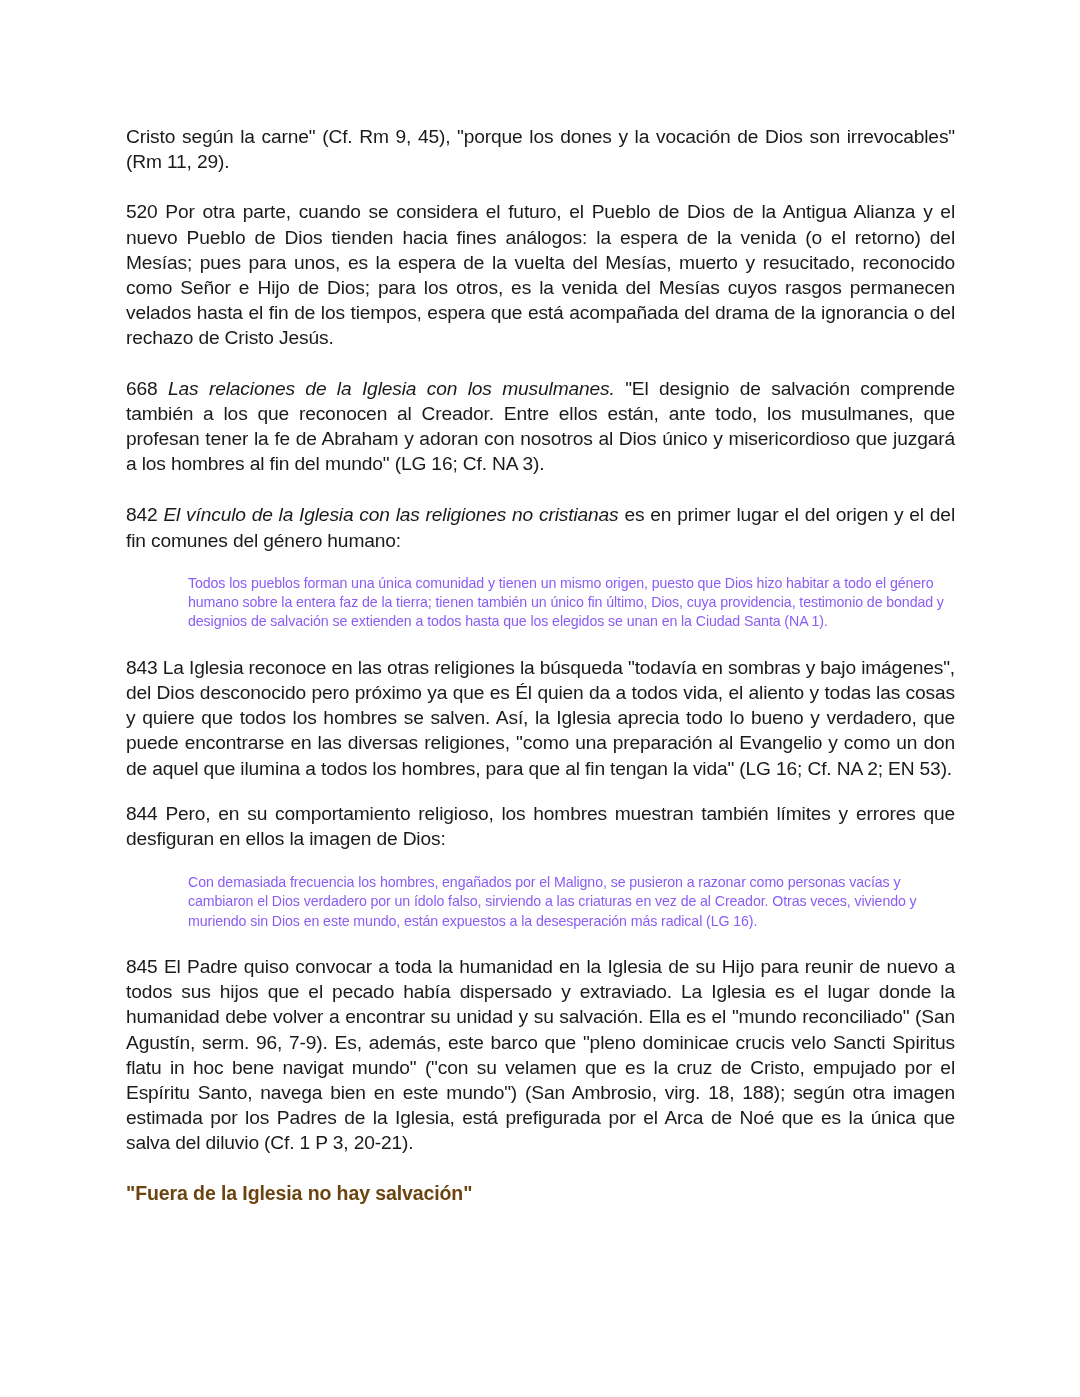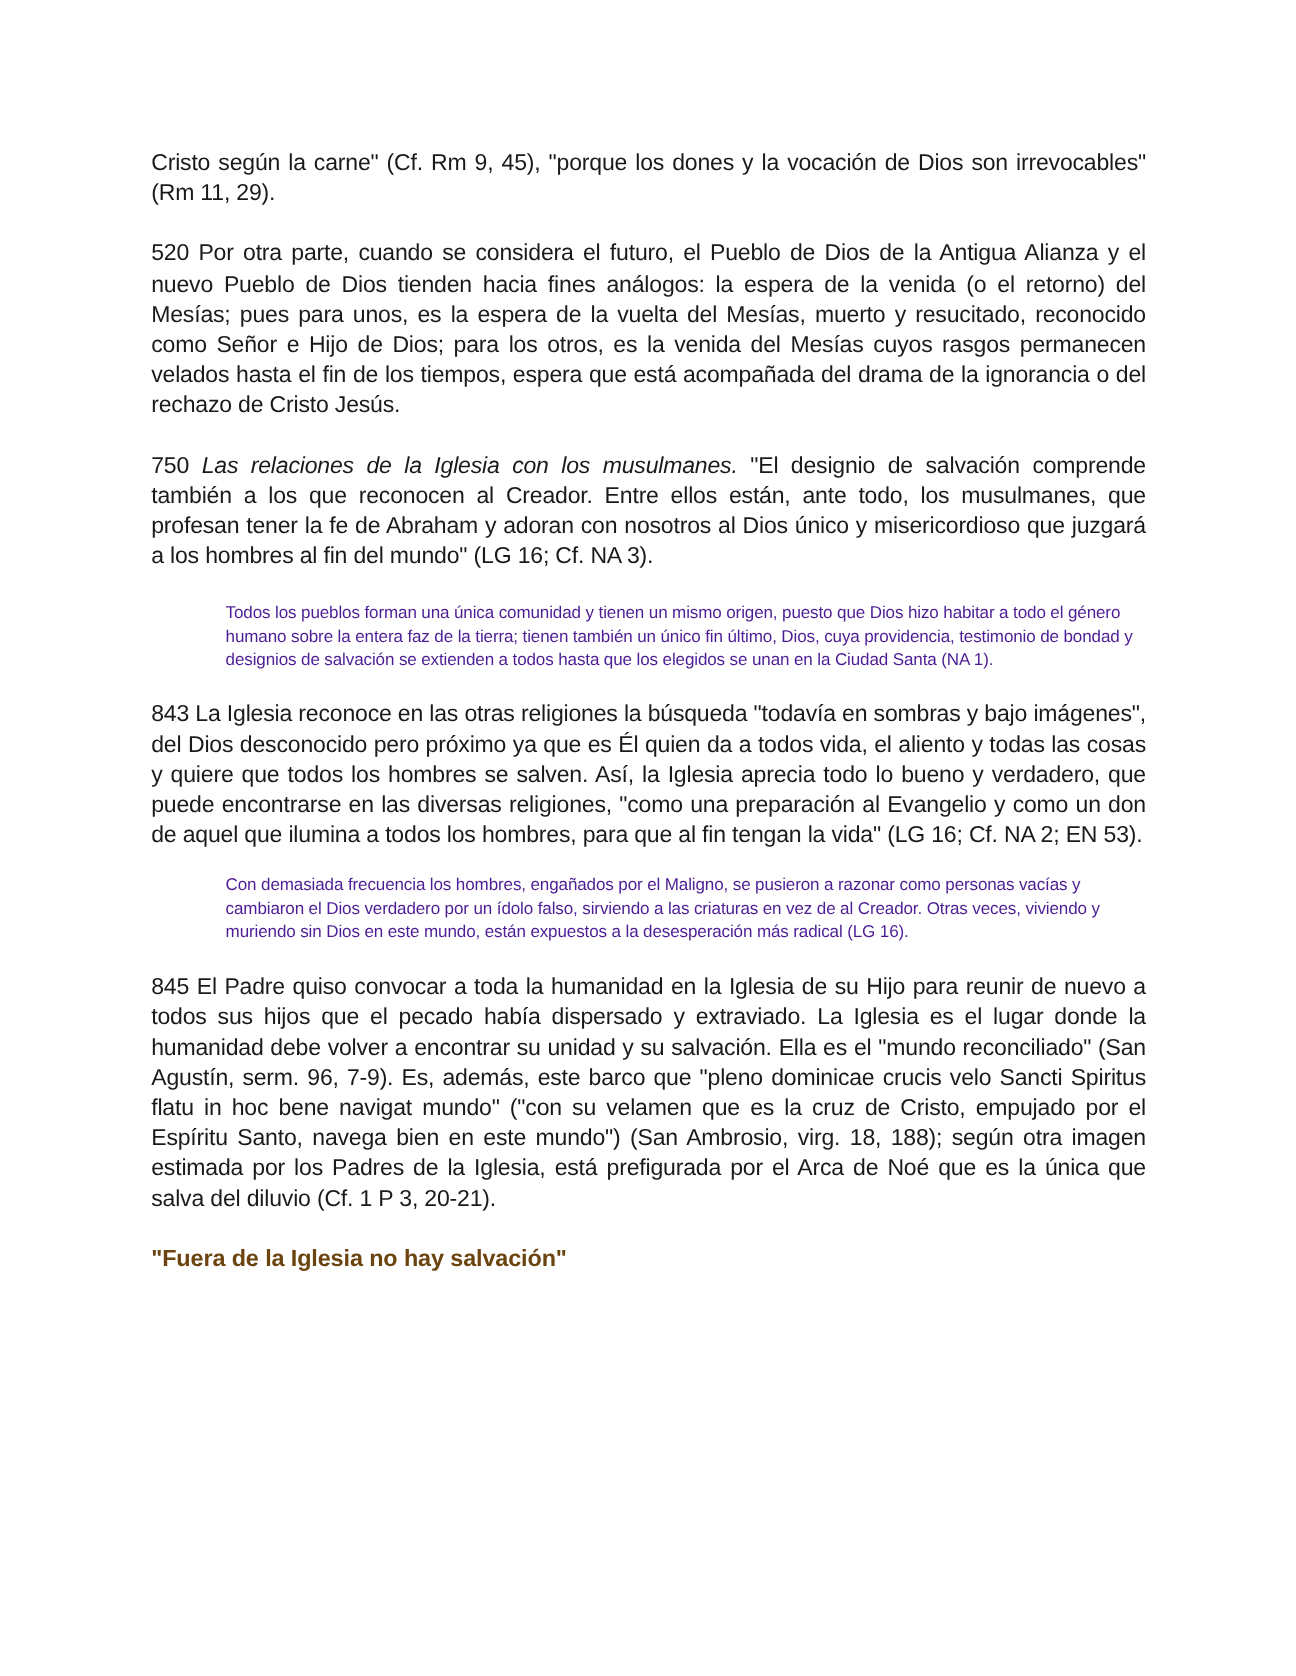--- a/index.html
+++ b/index.html
@@ -33,21 +33,21 @@
       font-style: normal;
     }
     .para em {
       font-style: italic;
     }
     .quote {
       font-size: 14.2px;
       line-height: 19.3px;
       margin: 0 0 21px 62px;
       text-align: left;
-      color: #4c1d95;
+      color: #8b5cf6;
       letter-spacing: -0.1px;
     }
     .heading {
       font-size: 19.5px;
       font-weight: bold;
       color: #6b4410;
       margin: 0;
       line-height: 25px;
       letter-spacing: -0.1px;
     }
@@ -70,32 +70,41 @@
   <p class="para" id="p-cont">
     <span>Cristo según la carne" (Cf. Rm 9, 45), "porque los dones y la vocación de Dios son irrevocables" (Rm 11, 29).</span>
   </p>
 
   <p class="para" id="p-840">
     <span class="num">520</span>
     <span>Por otra parte, cuando se considera el futuro, el Pueblo de Dios de la Antigua Alianza y el nuevo Pueblo de Dios tienden hacia fines análogos: la espera de la venida (o el retorno) del Mesías; pues para unos, es la espera de la vuelta del Mesías, muerto y resucitado, reconocido como Señor e Hijo de Dios; para los otros, es la venida del Mesías cuyos rasgos permanecen velados hasta el fin de los tiempos, espera que está acompañada del drama de la ignorancia o del rechazo de Cristo Jesús.</span>
   </p>
 
   <p class="para" id="p-841">
-    <span class="num">750</span>
+    <span class="num">668</span>
     <em>Las relaciones de la Iglesia con los musulmanes.</em>
     <span>"El designio de salvación comprende también a los que reconocen al Creador. Entre ellos están, ante todo, los musulmanes, que profesan tener la fe de Abraham y adoran con nosotros al Dios único y misericordioso que juzgará a los hombres al fin del mundo" (LG 16; Cf. NA 3).</span>
   </p>
 
+  <p class="para" id="p-842">
+    <span class="num">842</span>
+    <em>El vínculo de la Iglesia con las religiones no cristianas</em>
+    <span>es en primer lugar el del origen y el del fin comunes del género humano:</span>
+  </p>
   <p class="quote" id="q-842">Todos los pueblos forman una única comunidad y tienen un mismo origen, puesto que Dios hizo habitar a todo el género humano sobre la entera faz de la tierra; tienen también un único fin último, Dios, cuya providencia, testimonio de bondad y designios de salvación se extienden a todos hasta que los elegidos se unan en la Ciudad Santa (NA 1).</p>
 
   <p class="para" id="p-843">
     <span class="num">843</span>
     <span>La Iglesia reconoce en las otras religiones la búsqueda "todavía en sombras y bajo imágenes", del Dios desconocido pero próximo ya que es Él quien da a todos vida, el aliento y todas las cosas y quiere que todos los hombres se salven. Así, la Iglesia aprecia todo lo bueno y verdadero, que puede encontrarse en las diversas religiones, "como una preparación al Evangelio y como un don de aquel que ilumina a todos los hombres, para que al fin tengan la vida" (LG 16; Cf. NA 2; EN 53).</span>
   </p>
 
+  <p class="para" id="p-844">
+    <span class="num">844</span>
+    <span>Pero, en su comportamiento religioso, los hombres muestran también límites y errores que desfiguran en ellos la imagen de Dios:</span>
+  </p>
   <p class="quote" id="q-844">Con demasiada frecuencia los hombres, engañados por el Maligno, se pusieron a razonar como personas vacías y cambiaron el Dios verdadero por un ídolo falso, sirviendo a las criaturas en vez de al Creador. Otras veces, viviendo y muriendo sin Dios en este mundo, están expuestos a la desesperación más radical (LG 16).</p>
 
   <p class="para" id="p-845">
     <span class="num">845</span>
     <span>El Padre quiso convocar a toda la humanidad en la Iglesia de su Hijo para reunir de nuevo a todos sus hijos que el pecado había dispersado y extraviado. La Iglesia es el lugar donde la humanidad debe volver a encontrar su unidad y su salvación. Ella es el "mundo reconciliado" (San Agustín, serm. 96, 7-9). Es, además, este barco que "pleno dominicae crucis velo Sancti Spiritus flatu in hoc bene navigat mundo" ("con su velamen que es la cruz de Cristo, empujado por el Espíritu Santo, navega bien en este mundo") (San Ambrosio, virg. 18, 188); según otra imagen estimada por los Padres de la Iglesia, está prefigurada por el Arca de Noé que es la única que salva del diluvio (Cf. 1 P 3, 20-21).</span>
   </p>
 
   <h2 class="heading">"Fuera de la Iglesia no hay salvación"</h2>
 
 </div>

